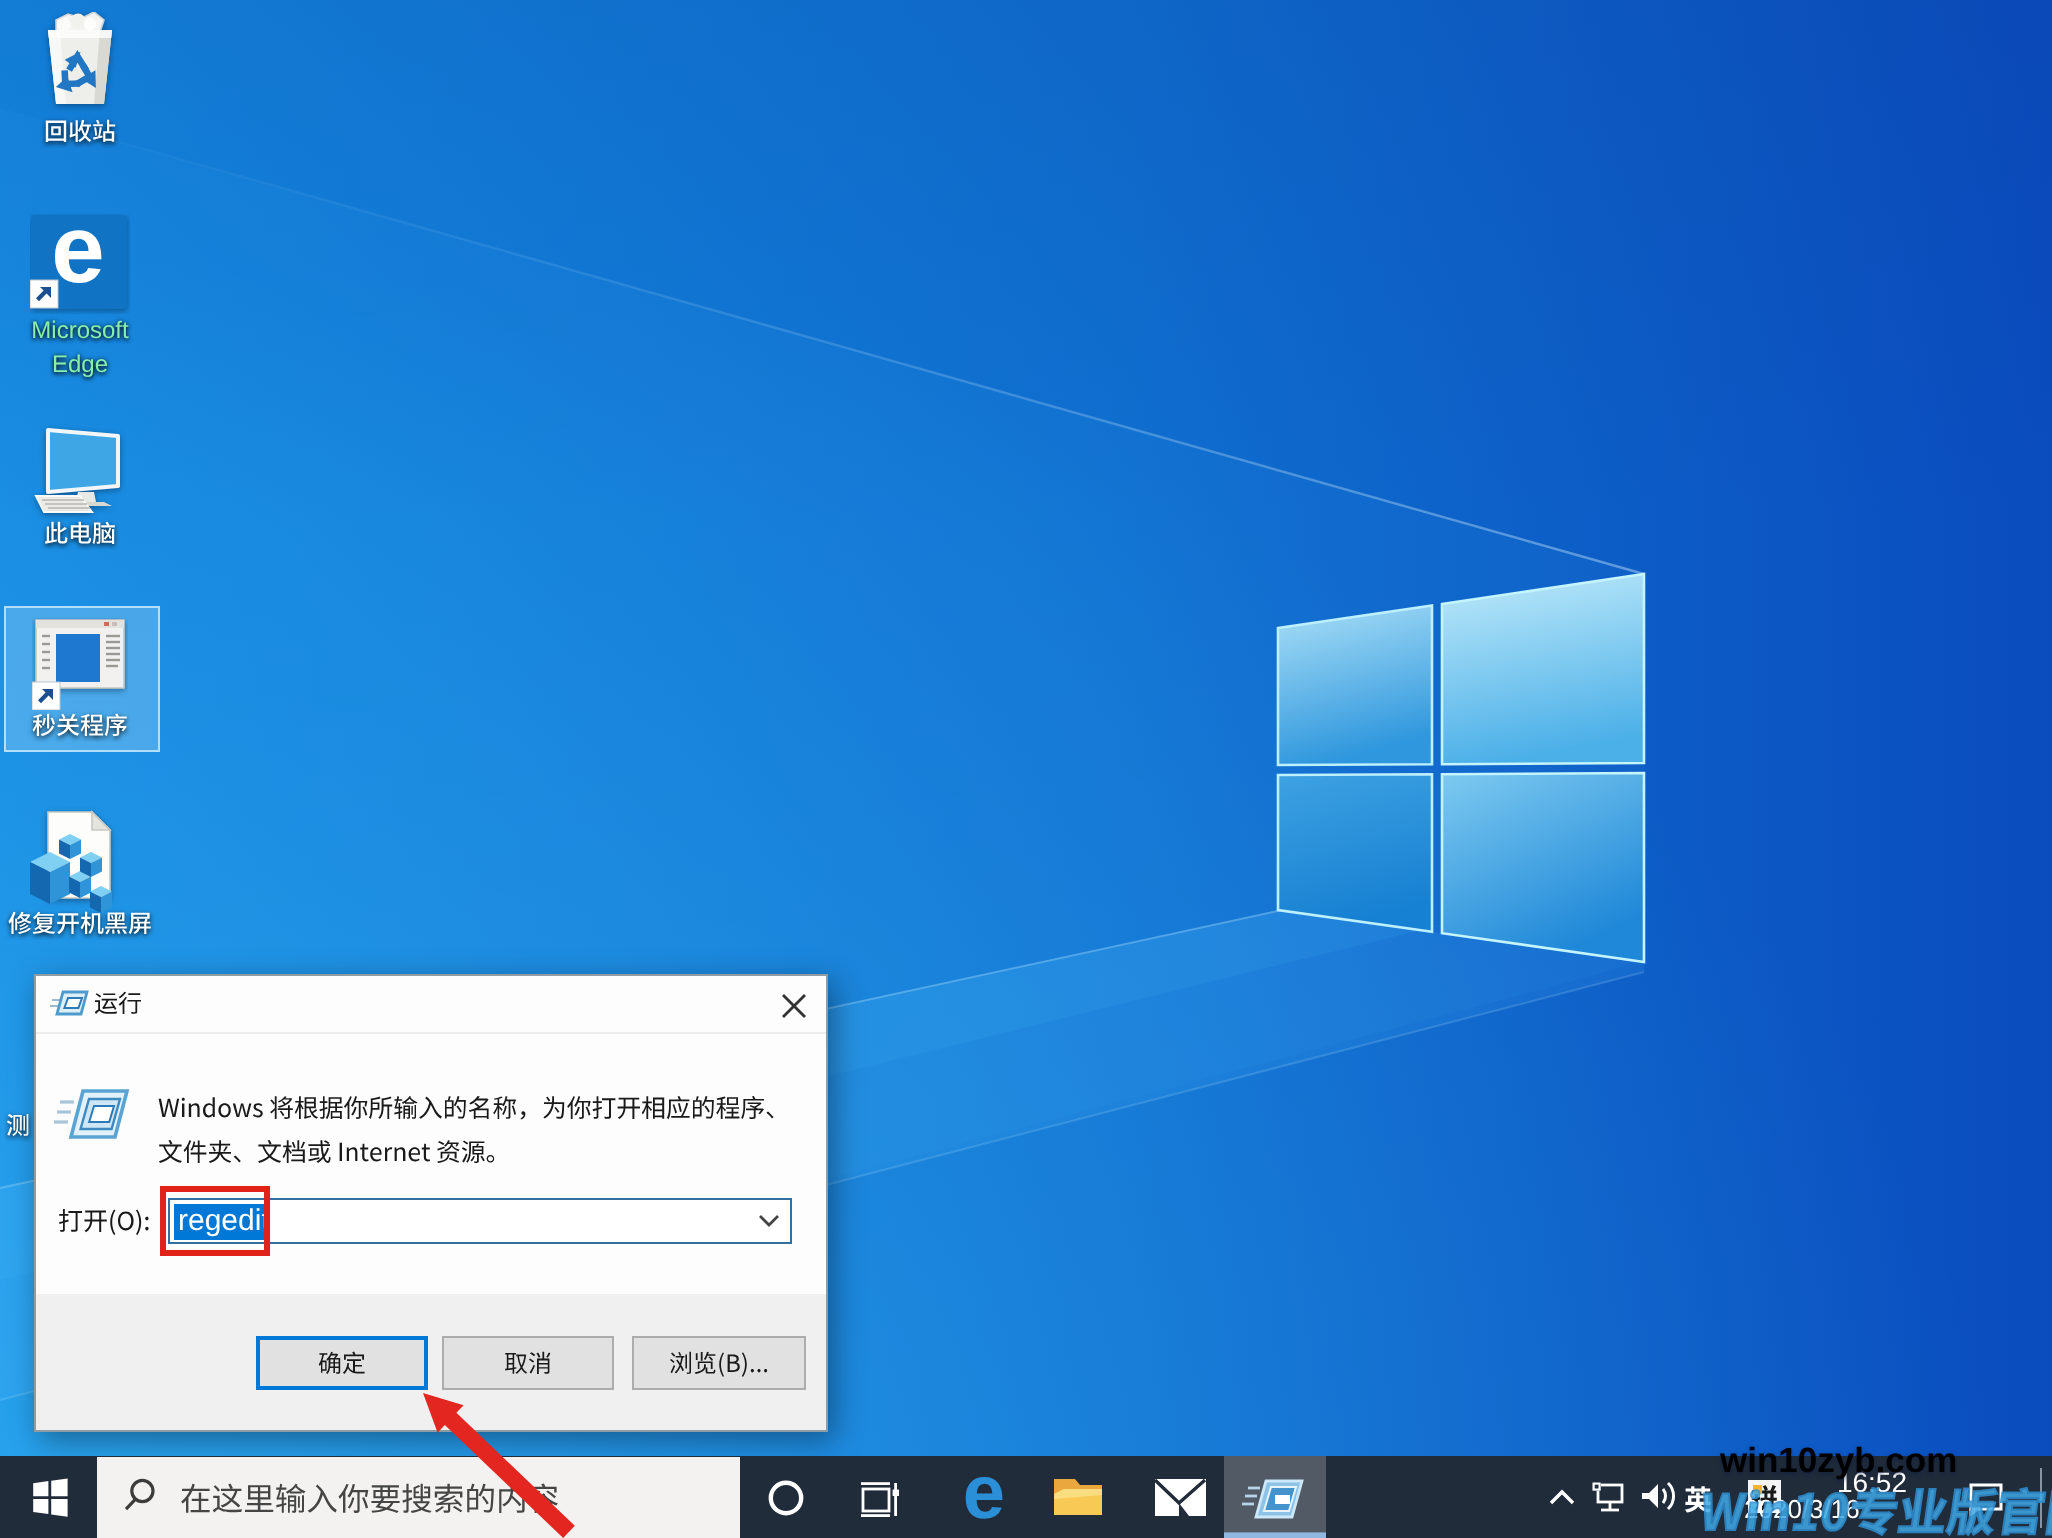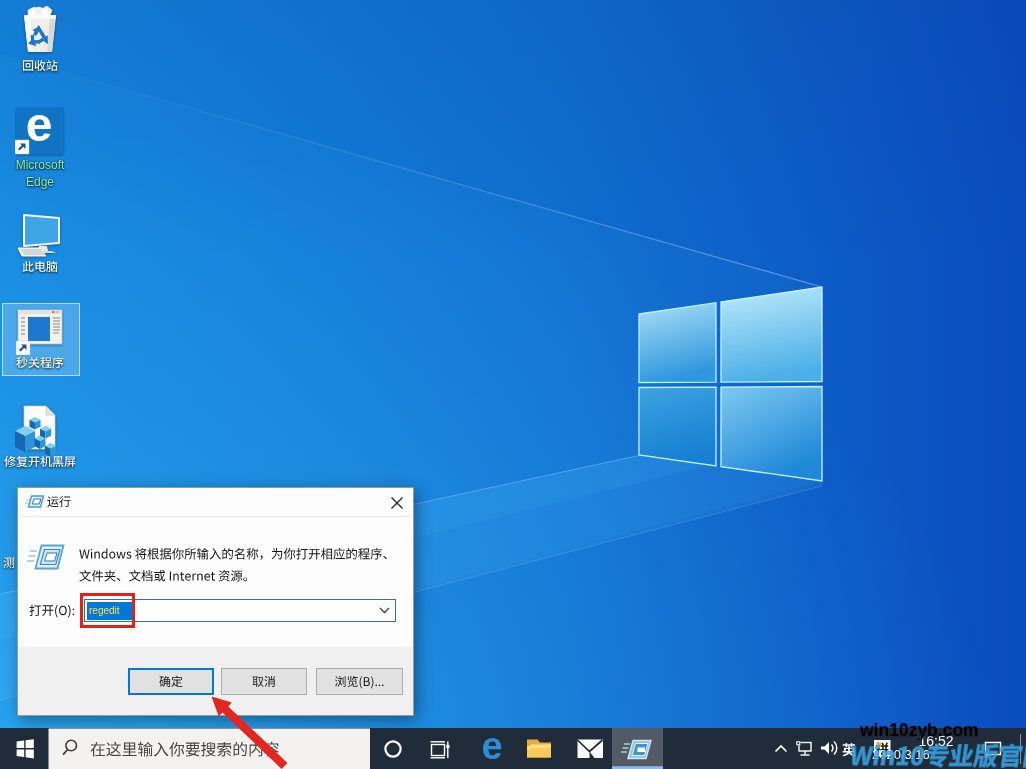--- a/index.html
+++ b/index.html
@@ -193,21 +193,21 @@
 <polygon points="26.5,61.5 42,61.5 37.8,76.5 22.3,76.5" fill="#cfe6f4" stroke="#3d8ac0" stroke-width="1.2"></polygon>
 <polygon points="29,65 39,65 36.6,73 26.6,73" fill="#ffffff" stroke="#2d7ab8" stroke-width="1"></polygon>
 </g>
 <path transform="translate(61.0,70.5)" d="M2.2 0.0H3.6L5.0 -5.5C5.1 -6.2 5.3 -6.9 5.4 -7.6H5.5C5.6 -6.9 5.8 -6.2 5.9 -5.5L7.3 0.0H8.7L10.6 -9.1H9.5L8.5 -4.1C8.3 -3.2 8.1 -2.2 8.0 -1.2H7.9C7.7 -2.2 7.5 -3.2 7.3 -4.1L6.0 -9.1H4.9L3.7 -4.1C3.5 -3.2 3.2 -2.2 3.1 -1.2H3.0C2.8 -2.2 2.6 -3.2 2.5 -4.1L1.5 -9.1H0.3Z M12.0 0.0H13.2V-6.7H12.0ZM12.6 -8.1C13.0 -8.1 13.4 -8.4 13.4 -8.9C13.4 -9.3 13.0 -9.6 12.6 -9.6C12.2 -9.6 11.9 -9.3 11.9 -8.9C11.9 -8.4 12.2 -8.1 12.6 -8.1Z M15.4 0.0H16.6V-4.9C17.2 -5.6 17.7 -5.9 18.4 -5.9C19.3 -5.9 19.7 -5.4 19.7 -4.1V0.0H20.8V-4.3C20.8 -6.0 20.2 -6.9 18.8 -6.9C17.8 -6.9 17.1 -6.4 16.5 -5.8H16.5L16.4 -6.7H15.4Z M25.3 0.2C26.1 0.2 26.8 -0.3 27.3 -0.8H27.4L27.5 0.0H28.4V-9.9H27.3V-7.3L27.3 -6.1C26.7 -6.6 26.2 -6.9 25.4 -6.9C23.9 -6.9 22.5 -5.5 22.5 -3.4C22.5 -1.1 23.6 0.2 25.3 0.2ZM25.5 -0.8C24.4 -0.8 23.7 -1.7 23.7 -3.4C23.7 -4.9 24.6 -6.0 25.6 -6.0C26.2 -6.0 26.7 -5.8 27.3 -5.2V-1.7C26.7 -1.1 26.2 -0.8 25.5 -0.8Z M33.3 0.2C35.0 0.2 36.4 -1.1 36.4 -3.4C36.4 -5.6 35.0 -6.9 33.3 -6.9C31.7 -6.9 30.2 -5.6 30.2 -3.4C30.2 -1.1 31.7 0.2 33.3 0.2ZM33.3 -0.8C32.1 -0.8 31.4 -1.8 31.4 -3.4C31.4 -4.9 32.1 -6.0 33.3 -6.0C34.5 -6.0 35.3 -4.9 35.3 -3.4C35.3 -1.8 34.5 -0.8 33.3 -0.8Z M39.3 0.0H40.6L41.5 -3.6C41.7 -4.3 41.9 -4.9 42.0 -5.6H42.1C42.2 -4.9 42.3 -4.3 42.5 -3.6L43.5 0.0H44.9L46.7 -6.7H45.6L44.6 -2.8C44.5 -2.2 44.3 -1.6 44.2 -1.0H44.1C44.0 -1.6 43.8 -2.2 43.7 -2.8L42.6 -6.7H41.5L40.5 -2.8C40.3 -2.2 40.2 -1.6 40.0 -1.0H40.0C39.8 -1.6 39.7 -2.2 39.6 -2.8L38.6 -6.7H37.4Z M49.9 0.2C51.5 0.2 52.4 -0.7 52.4 -1.8C52.4 -3.1 51.3 -3.5 50.3 -3.9C49.6 -4.2 48.9 -4.4 48.9 -5.0C48.9 -5.6 49.3 -6.0 50.1 -6.0C50.7 -6.0 51.2 -5.8 51.6 -5.4L52.2 -6.1C51.7 -6.6 50.9 -6.9 50.1 -6.9C48.6 -6.9 47.8 -6.1 47.8 -5.0C47.8 -3.8 48.8 -3.4 49.7 -3.1C50.5 -2.8 51.3 -2.5 51.3 -1.8C51.3 -1.2 50.8 -0.7 49.9 -0.7C49.1 -0.7 48.5 -1.0 48.0 -1.5L47.4 -0.8C48.0 -0.2 49.0 0.2 49.9 0.2Z M60.8 -2.7C61.5 -2.0 62.1 -1.1 62.4 -0.5L63.2 -0.9C62.9 -1.6 62.2 -2.5 61.6 -3.1ZM65.0 -5.9V-4.4H59.9V-3.5H65.0V-0.1C65.0 0.0 64.9 0.1 64.7 0.1C64.5 0.1 63.8 0.1 63.0 0.1C63.2 0.4 63.3 0.7 63.3 1.0C64.3 1.0 65.0 1.0 65.3 0.8C65.8 0.7 65.9 0.4 65.9 -0.1V-3.5H67.4V-4.4H65.9V-5.9ZM56.1 -8.2C56.8 -7.6 57.5 -6.7 57.8 -6.1L58.4 -6.7V-4.5C57.6 -3.7 56.7 -3.0 56.1 -2.5L56.6 -1.7C57.2 -2.2 57.8 -2.8 58.4 -3.4V1.0H59.3V-10.4H58.4V-6.8C58.1 -7.4 57.4 -8.2 56.8 -8.7ZM61.9 -7.6C62.3 -7.2 62.7 -6.7 63.0 -6.3C62.1 -5.9 61.0 -5.6 60.0 -5.4C60.2 -5.2 60.4 -4.9 60.5 -4.6C63.2 -5.3 66.0 -6.6 67.1 -9.1L66.5 -9.5L66.4 -9.4H63.7C63.9 -9.7 64.1 -9.9 64.3 -10.1L63.4 -10.4C62.7 -9.4 61.4 -8.4 59.9 -7.8C60.1 -7.7 60.4 -7.4 60.5 -7.2C61.4 -7.6 62.2 -8.1 62.9 -8.7H65.8C65.3 -7.9 64.6 -7.3 63.7 -6.8C63.5 -7.2 63.0 -7.6 62.5 -8.0Z M70.5 -10.4V-8.0H68.6V-7.2H70.4C70.0 -5.5 69.2 -3.5 68.4 -2.4C68.6 -2.2 68.8 -1.8 68.9 -1.5C69.5 -2.4 70.1 -3.7 70.5 -5.1V1.0H71.4V-5.4C71.7 -4.8 72.1 -4.1 72.3 -3.7L72.8 -4.3C72.6 -4.7 71.7 -6.1 71.4 -6.6V-7.2H72.8V-8.0H71.4V-10.4ZM78.0 -6.8V-5.2H74.2V-6.8ZM78.0 -7.6H74.2V-9.1H78.0ZM73.4 1.0C73.6 0.8 74.0 0.7 76.5 0.0C76.5 -0.2 76.5 -0.6 76.5 -0.8L74.2 -0.3V-4.4H75.5C76.1 -1.9 77.3 -0.0 79.3 0.9C79.5 0.6 79.7 0.3 80.0 0.1C78.9 -0.3 78.1 -1.0 77.5 -1.9C78.1 -2.3 79.0 -2.8 79.6 -3.4L79.0 -4.0C78.5 -3.6 77.7 -3.0 77.0 -2.6C76.7 -3.1 76.5 -3.7 76.3 -4.4H78.9V-9.9H73.3V-0.5C73.3 -0.1 73.1 0.1 73.0 0.2C73.1 0.4 73.3 0.8 73.4 1.0Z M86.4 -3.0V1.0H87.2V0.5H91.0V1.0H91.9V-3.0H89.5V-4.5H92.3V-5.3H89.5V-6.7H91.8V-9.9H85.3V-6.1C85.3 -4.2 85.2 -1.5 83.9 0.5C84.1 0.6 84.5 0.8 84.7 1.0C85.7 -0.5 86.0 -2.6 86.1 -4.5H88.6V-3.0ZM86.2 -9.1H90.9V-7.5H86.2ZM86.2 -6.7H88.6V-5.3H86.2L86.2 -6.1ZM87.2 -0.3V-2.2H91.0V-0.3ZM82.5 -10.4V-7.9H80.9V-7.0H82.5V-4.3C81.8 -4.1 81.2 -4.0 80.7 -3.8L81.0 -2.9L82.5 -3.4V-0.2C82.5 0.0 82.4 0.0 82.2 0.0C82.1 0.1 81.6 0.1 81.1 0.0C81.2 0.3 81.3 0.7 81.3 0.9C82.1 0.9 82.6 0.9 82.9 0.7C83.2 0.6 83.3 0.3 83.3 -0.2V-3.7L84.8 -4.1L84.6 -5.0L83.3 -4.6V-7.0H84.7V-7.9H83.3V-10.4Z M98.4 -5.1C98.0 -3.6 97.4 -2.1 96.6 -1.2C96.9 -1.1 97.3 -0.8 97.4 -0.7C98.2 -1.7 98.9 -3.3 99.3 -4.9ZM102.2 -4.9C102.9 -3.6 103.5 -1.9 103.7 -0.7L104.6 -1.0C104.4 -2.2 103.7 -3.9 103.0 -5.2ZM98.6 -10.4C98.1 -8.5 97.4 -6.8 96.5 -5.6C96.7 -5.5 97.1 -5.2 97.3 -5.0C97.7 -5.6 98.1 -6.3 98.5 -7.2H100.4V-0.1C100.4 0.0 100.3 0.1 100.2 0.1C100.0 0.1 99.5 0.1 98.9 0.1C99.0 0.3 99.2 0.7 99.2 1.0C100.0 1.0 100.5 1.0 100.8 0.8C101.2 0.7 101.3 0.4 101.3 -0.1V-7.2H103.6C103.5 -6.5 103.4 -5.9 103.3 -5.4L104.1 -5.3C104.3 -5.9 104.5 -7.0 104.7 -7.9L104.0 -8.1L103.9 -8.0H98.8C99.1 -8.7 99.3 -9.4 99.5 -10.2ZM96.1 -10.4C95.4 -8.5 94.2 -6.6 93.0 -5.4C93.2 -5.2 93.4 -4.7 93.5 -4.5C93.9 -4.9 94.4 -5.5 94.8 -6.0V1.0H95.7V-7.4C96.1 -8.3 96.6 -9.2 96.9 -10.1Z M111.8 -9.2V-5.0C111.8 -3.3 111.7 -1.1 110.2 0.4C110.4 0.5 110.8 0.8 110.9 1.0C112.5 -0.6 112.8 -3.2 112.8 -5.0V-5.3H114.7V1.0H115.6V-5.3H117.1V-6.2H112.8V-8.5C114.2 -8.7 115.8 -9.0 116.8 -9.5L116.2 -10.3C115.2 -9.8 113.4 -9.4 111.8 -9.2ZM107.3 -4.5V-4.8V-6.5H109.8V-4.5ZM110.7 -10.2C109.7 -9.7 107.9 -9.4 106.4 -9.2V-4.8C106.4 -3.2 106.3 -1.1 105.5 0.4C105.7 0.5 106.1 0.8 106.3 1.0C107.0 -0.3 107.2 -2.1 107.3 -3.6H110.7V-7.3H107.3V-8.5C108.7 -8.7 110.2 -8.9 111.3 -9.4Z M126.7 -5.5V-1.1H127.4V-5.5ZM128.3 -6.0V-0.1C128.3 0.1 128.2 0.1 128.1 0.1C127.9 0.1 127.4 0.1 126.9 0.1C127.0 0.3 127.1 0.7 127.1 0.9C127.8 0.9 128.3 0.9 128.6 0.7C128.9 0.6 129.0 0.4 129.0 -0.1V-6.0ZM118.5 -4.1C118.6 -4.2 118.9 -4.3 119.3 -4.3H120.3V-2.6C119.5 -2.4 118.7 -2.2 118.1 -2.1L118.3 -1.2L120.3 -1.7V1.0H121.1V-1.9L122.2 -2.2L122.1 -3.0L121.1 -2.7V-4.3H122.1V-5.1H121.1V-7.0H120.3V-5.1H119.2C119.5 -6.0 119.9 -7.0 120.1 -8.1H122.1V-8.9H120.3C120.4 -9.4 120.5 -9.8 120.5 -10.3L119.6 -10.4C119.6 -9.9 119.5 -9.4 119.4 -8.9H118.2V-8.1H119.3C119.1 -7.1 118.8 -6.2 118.7 -5.9C118.5 -5.3 118.4 -4.9 118.2 -4.9C118.3 -4.7 118.4 -4.3 118.5 -4.1ZM125.8 -10.5C124.9 -9.2 123.4 -7.9 121.9 -7.2C122.1 -7.0 122.4 -6.8 122.5 -6.5C122.8 -6.7 123.2 -6.9 123.5 -7.1V-6.6H128.1V-7.2C128.4 -7.0 128.7 -6.8 129.1 -6.7C129.2 -6.9 129.4 -7.2 129.7 -7.4C128.4 -7.9 127.2 -8.7 126.2 -9.7L126.5 -10.1ZM123.9 -7.4C124.6 -7.9 125.2 -8.5 125.8 -9.1C126.4 -8.4 127.1 -7.8 127.8 -7.4ZM125.2 -5.0V-4.1H123.5V-5.0ZM122.7 -5.8V0.9H123.5V-1.6H125.2V0.0C125.2 0.1 125.2 0.1 125.1 0.2C125.0 0.2 124.6 0.2 124.2 0.1C124.4 0.4 124.5 0.7 124.5 0.9C125.0 0.9 125.4 0.9 125.7 0.8C125.9 0.6 126.0 0.4 126.0 0.0V-5.8ZM123.5 -3.3H125.2V-2.3H123.5Z M133.6 -9.4C134.5 -8.8 135.1 -8.1 135.6 -7.3C134.8 -3.8 133.3 -1.3 130.5 0.2C130.7 0.3 131.2 0.7 131.4 0.9C133.9 -0.6 135.5 -2.8 136.4 -6.1C137.8 -3.6 138.6 -0.7 141.5 0.9C141.5 0.6 141.8 0.1 141.9 -0.2C137.8 -2.7 138.2 -7.3 134.2 -10.2Z M149.2 -5.2C149.9 -4.3 150.8 -3.1 151.1 -2.3L151.9 -2.8C151.5 -3.6 150.7 -4.8 150.0 -5.7ZM145.4 -10.4C145.3 -9.8 145.1 -9.0 144.9 -8.4H143.5V0.7H144.3V-0.3H147.8V-8.4H145.7C145.9 -9.0 146.2 -9.6 146.4 -10.3ZM144.3 -7.6H146.9V-5.0H144.3ZM144.3 -1.2V-4.2H146.9V-1.2ZM149.8 -10.5C149.4 -8.8 148.7 -7.0 147.9 -5.9C148.1 -5.8 148.5 -5.6 148.7 -5.4C149.1 -6.0 149.5 -6.8 149.8 -7.6H153.0C152.9 -2.6 152.7 -0.7 152.3 -0.3C152.1 -0.1 152.0 -0.1 151.7 -0.1C151.4 -0.1 150.7 -0.1 149.9 -0.2C150.1 0.1 150.2 0.5 150.2 0.7C150.9 0.8 151.6 0.8 152.0 0.8C152.5 0.7 152.8 0.6 153.0 0.2C153.5 -0.4 153.7 -2.3 153.9 -8.0C153.9 -8.1 153.9 -8.5 153.9 -8.5H150.2C150.4 -9.0 150.5 -9.7 150.7 -10.3Z M158.1 -6.6C158.7 -6.1 159.4 -5.5 160.0 -5.0C158.5 -4.3 156.9 -3.7 155.4 -3.4C155.5 -3.2 155.8 -2.8 155.9 -2.5C156.5 -2.7 157.2 -2.9 157.9 -3.1V1.0H158.8V0.3H164.4V1.0H165.3V-4.2H160.4C162.4 -5.3 164.2 -6.9 165.3 -8.8L164.6 -9.2L164.5 -9.2H160.1C160.4 -9.5 160.7 -9.9 160.9 -10.2L159.8 -10.5C159.1 -9.3 157.7 -7.9 155.6 -6.9C155.9 -6.8 156.2 -6.4 156.3 -6.2C157.5 -6.8 158.5 -7.6 159.3 -8.3H163.9C163.1 -7.2 162.1 -6.3 160.8 -5.5C160.2 -6.0 159.4 -6.6 158.8 -7.1ZM164.4 -0.5H158.8V-3.4H164.4Z M173.5 -5.6C173.3 -4.0 172.8 -2.5 172.1 -1.5C172.3 -1.4 172.6 -1.1 172.8 -1.0C173.5 -2.1 174.1 -3.7 174.4 -5.4ZM176.9 -5.5C177.4 -4.1 178.0 -2.3 178.1 -1.1L179.0 -1.4C178.8 -2.6 178.3 -4.3 177.7 -5.7ZM173.8 -10.4C173.5 -8.8 173.0 -7.2 172.2 -6.2V-6.9H170.6V-9.1C171.2 -9.2 171.8 -9.4 172.3 -9.6L171.7 -10.3C170.8 -9.9 169.3 -9.5 168.0 -9.3C168.1 -9.1 168.2 -8.8 168.2 -8.6C168.7 -8.7 169.3 -8.8 169.8 -8.9V-6.9H167.9V-6.0H169.7C169.2 -4.6 168.4 -3.0 167.6 -2.1C167.7 -1.9 168.0 -1.5 168.1 -1.3C168.7 -2.0 169.3 -3.2 169.8 -4.5V1.0H170.6V-4.6C171.0 -4.0 171.5 -3.3 171.7 -3.0L172.3 -3.7C172.0 -4.0 171.0 -5.2 170.6 -5.5V-6.0H172.1L172.1 -5.9C172.3 -5.8 172.7 -5.6 172.9 -5.4C173.3 -6.1 173.7 -6.9 174.0 -7.9H175.3V-0.1C175.3 0.0 175.2 0.1 175.1 0.1C174.9 0.1 174.4 0.1 173.8 0.1C173.9 0.3 174.1 0.7 174.1 0.9C174.9 0.9 175.4 0.9 175.8 0.8C176.1 0.6 176.2 0.4 176.2 -0.1V-7.9H177.9C177.7 -7.5 177.5 -7.0 177.2 -6.5L178.1 -6.3C178.4 -7.0 178.8 -7.9 179.1 -8.6L178.5 -8.8L178.3 -8.8H174.3C174.5 -9.2 174.6 -9.7 174.7 -10.2Z M181.5 1.3C182.8 0.9 183.7 -0.1 183.7 -1.5C183.7 -2.4 183.3 -2.9 182.6 -2.9C182.1 -2.9 181.7 -2.6 181.7 -2.0C181.7 -1.4 182.1 -1.1 182.6 -1.1L182.8 -1.2C182.8 -0.3 182.2 0.3 181.3 0.7Z M194.0 -9.7C194.5 -9.1 195.1 -8.3 195.3 -7.8L196.1 -8.2C195.9 -8.8 195.3 -9.5 194.8 -10.1ZM198.2 -4.6C198.8 -3.8 199.5 -2.8 199.9 -2.1L200.7 -2.6C200.3 -3.2 199.6 -4.2 198.9 -5.0ZM197.1 -10.4V-8.9C197.1 -8.5 197.1 -8.0 197.0 -7.4H193.0V-6.5H196.9C196.6 -4.3 195.6 -1.8 192.7 0.1C192.9 0.3 193.2 0.6 193.4 0.8C196.6 -1.3 197.6 -4.1 197.9 -6.5H202.2C202.0 -2.3 201.8 -0.6 201.4 -0.2C201.3 -0.1 201.2 -0.0 200.9 -0.1C200.6 -0.1 199.8 -0.1 199.0 -0.1C199.1 0.1 199.3 0.5 199.3 0.8C200.0 0.9 200.8 0.9 201.3 0.9C201.7 0.8 202.0 0.7 202.3 0.3C202.8 -0.2 203.0 -2.0 203.1 -6.9C203.1 -7.1 203.2 -7.4 203.2 -7.4H198.0C198.0 -7.9 198.0 -8.5 198.0 -8.9V-10.4Z M210.0 -5.1C209.6 -3.6 209.0 -2.1 208.2 -1.2C208.5 -1.1 208.9 -0.8 209.0 -0.7C209.8 -1.7 210.5 -3.3 210.9 -4.9ZM213.8 -4.9C214.5 -3.6 215.1 -1.9 215.3 -0.7L216.2 -1.0C216.0 -2.2 215.3 -3.9 214.6 -5.2ZM210.2 -10.4C209.7 -8.5 209.0 -6.8 208.1 -5.6C208.3 -5.5 208.7 -5.2 208.9 -5.0C209.3 -5.6 209.7 -6.3 210.1 -7.2H212.0V-0.1C212.0 0.0 211.9 0.1 211.8 0.1C211.6 0.1 211.1 0.1 210.5 0.1C210.6 0.3 210.8 0.7 210.8 1.0C211.6 1.0 212.1 1.0 212.4 0.8C212.8 0.7 212.9 0.4 212.9 -0.1V-7.2H215.2C215.1 -6.5 215.0 -5.9 214.9 -5.4L215.7 -5.3C215.9 -5.9 216.1 -7.0 216.3 -7.9L215.6 -8.1L215.5 -8.0H210.4C210.7 -8.7 210.9 -9.4 211.1 -10.2ZM207.7 -10.4C207.0 -8.5 205.8 -6.6 204.6 -5.4C204.8 -5.2 205.0 -4.7 205.1 -4.5C205.5 -4.9 206.0 -5.5 206.4 -6.0V1.0H207.3V-7.4C207.7 -8.3 208.2 -9.2 208.5 -10.1Z M219.3 -10.4V-7.9H217.4V-7.0H219.3V-4.4C218.5 -4.2 217.8 -4.0 217.3 -3.9L217.6 -2.9L219.3 -3.4V-0.2C219.3 -0.1 219.2 -0.0 219.0 -0.0C218.8 0.0 218.3 0.0 217.7 -0.0C217.8 0.2 218.0 0.6 218.0 0.9C218.9 0.9 219.4 0.8 219.7 0.7C220.1 0.5 220.2 0.3 220.2 -0.2V-3.7L222.0 -4.3L221.9 -5.1L220.2 -4.6V-7.0H221.9V-7.9H220.2V-10.4ZM222.0 -9.4V-8.4H225.5V-0.4C225.5 -0.1 225.4 -0.1 225.2 -0.1C224.9 -0.0 224.0 -0.0 223.1 -0.1C223.2 0.2 223.4 0.6 223.5 0.9C224.7 0.9 225.4 0.9 225.9 0.7C226.3 0.6 226.5 0.3 226.5 -0.4V-8.4H228.7V-9.4Z M237.2 -8.7V-5.2H233.8V-5.7V-8.7ZM229.8 -5.2V-4.3H232.8C232.6 -2.6 232.0 -0.9 229.9 0.3C230.1 0.5 230.4 0.8 230.6 1.0C232.9 -0.4 233.5 -2.3 233.7 -4.3H237.2V1.0H238.2V-4.3H241.0V-5.2H238.2V-8.7H240.6V-9.6H230.3V-8.7H232.8V-5.7L232.8 -5.2Z M248.4 -5.9H252.1V-3.7H248.4ZM248.4 -6.7V-8.8H252.1V-6.7ZM248.4 -2.9H252.1V-0.7H248.4ZM247.5 -9.7V0.9H248.4V0.1H252.1V0.9H253.1V-9.7ZM244.2 -10.4V-7.8H242.2V-6.9H244.1C243.7 -5.2 242.8 -3.2 241.9 -2.2C242.1 -1.9 242.3 -1.6 242.4 -1.3C243.1 -2.2 243.8 -3.6 244.2 -5.0V1.0H245.1V-4.7C245.6 -4.1 246.2 -3.3 246.4 -2.9L247.0 -3.7C246.7 -4.0 245.6 -5.3 245.1 -5.8V-6.9H246.9V-7.8H245.1V-10.4Z M257.3 -6.1C257.8 -4.7 258.4 -3.0 258.6 -1.8L259.5 -2.2C259.2 -3.3 258.6 -5.0 258.1 -6.4ZM260.0 -6.8C260.4 -5.4 260.8 -3.7 261.0 -2.5L261.9 -2.8C261.7 -3.9 261.2 -5.7 260.8 -7.0ZM259.8 -10.3C260.0 -9.8 260.3 -9.3 260.4 -8.8H255.5V-5.4C255.5 -3.7 255.4 -1.2 254.4 0.6C254.7 0.6 255.1 0.9 255.3 1.1C256.3 -0.8 256.4 -3.5 256.4 -5.4V-7.9H265.7V-8.8H261.5C261.3 -9.3 261.0 -10.0 260.7 -10.5ZM256.6 -0.5V0.4H265.8V-0.5H262.5C263.6 -2.4 264.5 -4.7 265.1 -6.7L264.1 -7.1C263.7 -4.9 262.7 -2.4 261.5 -0.5Z M273.2 -5.2C273.9 -4.3 274.8 -3.1 275.1 -2.3L275.9 -2.8C275.5 -3.6 274.7 -4.8 274.0 -5.7ZM269.4 -10.4C269.3 -9.8 269.1 -9.0 268.9 -8.4H267.5V0.7H268.3V-0.3H271.8V-8.4H269.7C269.9 -9.0 270.2 -9.6 270.4 -10.3ZM268.3 -7.6H270.9V-5.0H268.3ZM268.3 -1.2V-4.2H270.9V-1.2ZM273.8 -10.5C273.4 -8.8 272.7 -7.0 271.9 -5.9C272.1 -5.8 272.5 -5.6 272.7 -5.4C273.1 -6.0 273.5 -6.8 273.8 -7.6H277.0C276.9 -2.6 276.7 -0.7 276.3 -0.3C276.1 -0.1 276.0 -0.1 275.7 -0.1C275.4 -0.1 274.7 -0.1 273.9 -0.2C274.1 0.1 274.2 0.5 274.2 0.7C274.9 0.8 275.6 0.8 276.0 0.8C276.5 0.7 276.8 0.6 277.0 0.2C277.5 -0.4 277.7 -2.3 277.9 -8.0C277.9 -8.1 277.9 -8.5 277.9 -8.5H274.2C274.4 -9.0 274.5 -9.7 274.7 -10.3Z M285.4 -9.1H289.1V-6.8H285.4ZM284.5 -9.9V-6.0H290.0V-9.9ZM284.3 -2.6V-1.8H286.8V-0.2H283.5V0.7H290.7V-0.2H287.7V-1.8H290.2V-2.6H287.7V-4.1H290.5V-4.9H284.1V-4.1H286.8V-2.6ZM283.3 -10.2C282.3 -9.8 280.7 -9.5 279.3 -9.2C279.4 -9.0 279.6 -8.7 279.6 -8.5C280.2 -8.6 280.8 -8.7 281.4 -8.8V-6.9H279.4V-6.1H281.3C280.8 -4.6 279.9 -3.0 279.1 -2.1C279.3 -1.9 279.5 -1.5 279.6 -1.3C280.3 -2.0 280.9 -3.3 281.4 -4.5V1.0H282.3V-4.4C282.8 -3.9 283.3 -3.2 283.5 -2.8L284.0 -3.6C283.8 -3.9 282.7 -5.0 282.3 -5.3V-6.1H283.9V-6.9H282.3V-9.0C282.9 -9.2 283.5 -9.3 283.9 -9.5Z M295.8 -5.4C296.6 -5.1 297.6 -4.6 298.4 -4.2H294.0V-3.4H297.9V-0.1C297.9 0.1 297.8 0.1 297.6 0.1C297.4 0.2 296.5 0.2 295.6 0.1C295.7 0.4 295.9 0.7 295.9 1.0C297.1 1.0 297.8 1.0 298.2 0.9C298.7 0.7 298.8 0.5 298.8 -0.1V-3.4H301.5C301.1 -2.8 300.6 -2.2 300.2 -1.8L301.0 -1.4C301.6 -2.1 302.3 -3.0 303.0 -3.9L302.3 -4.2L302.1 -4.2H299.8L299.9 -4.3C299.7 -4.4 299.3 -4.6 299.0 -4.8C300.0 -5.3 301.1 -6.1 301.8 -6.9L301.2 -7.3L301.0 -7.3H294.8V-6.5H300.2C299.6 -6.0 298.9 -5.5 298.2 -5.2C297.6 -5.4 296.9 -5.7 296.3 -6.0ZM297.0 -10.2C297.2 -9.9 297.4 -9.4 297.6 -9.0H292.7V-5.6C292.7 -3.8 292.6 -1.3 291.6 0.5C291.8 0.6 292.2 0.9 292.4 1.0C293.4 -0.9 293.6 -3.7 293.6 -5.6V-8.2H303.0V-9.0H298.7C298.5 -9.4 298.2 -10.0 297.9 -10.5Z M307.0 0.7 307.8 -0.0C307.0 -0.9 305.9 -2.1 305.0 -2.8L304.2 -2.1C305.1 -1.4 306.2 -0.3 307.0 0.7Z" fill="#1a1a1a"></path>
 <path transform="translate(61.0,92.5)" d="M5.2 -10.2C5.6 -9.6 6.0 -8.8 6.2 -8.3L7.2 -8.6C7.0 -9.1 6.6 -9.9 6.2 -10.5ZM0.6 -8.2V-7.3H2.6C3.3 -5.4 4.3 -3.8 5.5 -2.5C4.2 -1.3 2.5 -0.5 0.4 0.1C0.6 0.3 0.9 0.7 1.0 1.0C3.1 0.3 4.8 -0.6 6.2 -1.8C7.6 -0.6 9.3 0.3 11.3 0.9C11.5 0.6 11.8 0.2 12.0 0.0C10.0 -0.4 8.3 -1.3 6.9 -2.5C8.2 -3.8 9.2 -5.4 9.9 -7.3H11.8V-8.2ZM6.2 -3.1C5.1 -4.3 4.2 -5.7 3.5 -7.3H8.8C8.2 -5.6 7.3 -4.3 6.2 -3.1Z M16.3 -4.2V-3.3H19.9V1.0H20.8V-3.3H24.2V-4.2H20.8V-7.0H23.7V-7.9H20.8V-10.3H19.9V-7.9H18.2C18.4 -8.4 18.5 -9.0 18.6 -9.6L17.8 -9.8C17.5 -8.2 17.0 -6.6 16.2 -5.5C16.5 -5.4 16.9 -5.2 17.0 -5.1C17.4 -5.6 17.7 -6.2 17.9 -7.0H19.9V-4.2ZM15.7 -10.4C15.1 -8.5 14.0 -6.6 12.8 -5.4C13.0 -5.2 13.2 -4.7 13.3 -4.5C13.7 -4.9 14.1 -5.4 14.5 -6.0V1.0H15.4V-7.4C15.8 -8.3 16.3 -9.2 16.6 -10.1Z M27.0 -7.1C27.5 -6.4 27.9 -5.4 28.0 -4.7L28.9 -5.0C28.8 -5.6 28.3 -6.6 27.8 -7.3ZM33.9 -7.4C33.6 -6.6 33.1 -5.6 32.6 -4.9L33.3 -4.7C33.8 -5.3 34.4 -6.3 34.9 -7.1ZM30.6 -10.4V-8.6H25.9V-7.7H30.5C30.5 -6.5 30.4 -5.5 30.3 -4.5H25.5V-3.6H30.0C29.4 -1.8 28.1 -0.6 25.4 0.2C25.6 0.4 25.9 0.8 26.0 1.0C29.0 0.1 30.3 -1.3 31.0 -3.4C31.9 -1.2 33.6 0.3 36.0 0.9C36.2 0.7 36.4 0.3 36.6 0.1C34.3 -0.4 32.7 -1.8 31.9 -3.6H36.5V-4.5H31.2C31.4 -5.5 31.5 -6.5 31.5 -7.7H36.1V-8.6H31.5L31.5 -10.4Z M40.6 0.7 41.4 -0.0C40.7 -0.9 39.5 -2.1 38.7 -2.8L37.8 -2.1C38.7 -1.4 39.8 -0.3 40.6 0.7Z M54.8 -10.2C55.2 -9.6 55.6 -8.8 55.8 -8.3L56.8 -8.6C56.6 -9.1 56.2 -9.9 55.8 -10.5ZM50.2 -8.2V-7.3H52.2C52.9 -5.4 53.9 -3.8 55.1 -2.5C53.8 -1.3 52.1 -0.5 50.0 0.1C50.2 0.3 50.5 0.7 50.6 1.0C52.7 0.3 54.4 -0.6 55.8 -1.8C57.2 -0.6 58.9 0.3 60.9 0.9C61.1 0.6 61.4 0.2 61.6 0.0C59.6 -0.4 57.9 -1.3 56.5 -2.5C57.8 -3.8 58.8 -5.4 59.5 -7.3H61.4V-8.2ZM55.8 -3.1C54.7 -4.3 53.8 -5.7 53.1 -7.3H58.4C57.8 -5.6 56.9 -4.3 55.8 -3.1Z M72.6 -9.6C72.3 -8.7 71.8 -7.4 71.3 -6.6L72.1 -6.4C72.5 -7.1 73.0 -8.3 73.5 -9.4ZM66.9 -9.3C67.3 -8.4 67.8 -7.2 68.0 -6.5L68.8 -6.8C68.6 -7.5 68.1 -8.7 67.7 -9.6ZM64.4 -10.4V-7.8H62.6V-6.9H64.2C63.9 -5.2 63.1 -3.2 62.3 -2.2C62.5 -2.0 62.7 -1.6 62.8 -1.3C63.4 -2.2 64.0 -3.6 64.4 -5.0V1.0H65.3V-5.3C65.7 -4.6 66.1 -3.9 66.3 -3.5L66.9 -4.2C66.7 -4.5 65.6 -6.0 65.3 -6.4V-6.9H66.8V-7.8H65.3V-10.4ZM66.6 -0.8V0.1H72.4V0.9H73.4V-5.8H70.6V-10.4H69.7V-5.8H66.9V-4.9H72.4V-3.3H67.0V-2.5H72.4V-0.8Z M83.0 -9.8C83.7 -9.4 84.7 -8.9 85.1 -8.4L85.7 -9.1C85.2 -9.5 84.3 -10.1 83.5 -10.4ZM75.2 -0.8 75.4 0.1C76.8 -0.2 78.8 -0.6 80.7 -1.0L80.7 -1.9C78.6 -1.5 76.5 -1.1 75.2 -0.8ZM76.8 -5.6H79.3V-3.4H76.8ZM76.0 -6.4V-2.6H80.3V-6.4ZM75.2 -8.4V-7.5H81.4C81.5 -5.5 81.8 -3.6 82.2 -2.2C81.4 -1.2 80.4 -0.3 79.2 0.3C79.5 0.4 79.8 0.8 80.0 1.0C80.9 0.4 81.8 -0.3 82.6 -1.2C83.2 0.2 83.9 1.0 84.9 1.0C85.8 1.0 86.2 0.4 86.3 -1.7C86.1 -1.8 85.7 -2.1 85.5 -2.3C85.4 -0.6 85.3 0.0 84.9 0.0C84.3 0.0 83.8 -0.7 83.3 -2.0C84.2 -3.3 85.0 -4.7 85.5 -6.4L84.6 -6.6C84.2 -5.3 83.7 -4.2 83.0 -3.2C82.7 -4.4 82.4 -5.9 82.3 -7.5H86.0V-8.4H82.3C82.2 -9.1 82.2 -9.7 82.2 -10.4H81.2C81.2 -9.7 81.3 -9.1 81.3 -8.4Z M90.8 0.0H92.0V-9.1H90.8Z M94.4 0.0H95.5V-4.9C96.2 -5.6 96.6 -5.9 97.3 -5.9C98.2 -5.9 98.6 -5.4 98.6 -4.1V0.0H99.7V-4.3C99.7 -6.0 99.1 -6.9 97.7 -6.9C96.8 -6.9 96.1 -6.4 95.4 -5.8H95.4L95.3 -6.7H94.4Z M104.0 0.2C104.4 0.2 104.9 0.0 105.3 -0.1L105.1 -0.9C104.8 -0.8 104.5 -0.8 104.3 -0.8C103.5 -0.8 103.2 -1.2 103.2 -2.0V-5.8H105.1V-6.7H103.2V-8.6H102.3L102.2 -6.7L101.1 -6.7V-5.8H102.1V-2.1C102.1 -0.7 102.6 0.2 104.0 0.2Z M109.3 0.2C110.2 0.2 110.9 -0.1 111.5 -0.5L111.1 -1.3C110.6 -0.9 110.1 -0.7 109.4 -0.7C108.2 -0.7 107.3 -1.7 107.2 -3.1H111.7C111.8 -3.3 111.8 -3.5 111.8 -3.7C111.8 -5.7 110.8 -6.9 109.1 -6.9C107.6 -6.9 106.1 -5.6 106.1 -3.4C106.1 -1.1 107.5 0.2 109.3 0.2ZM107.2 -3.9C107.3 -5.2 108.2 -6.0 109.1 -6.0C110.2 -6.0 110.8 -5.3 110.8 -3.9Z M113.5 0.0H114.6V-4.3C115.0 -5.5 115.7 -5.9 116.3 -5.9C116.6 -5.9 116.7 -5.9 116.9 -5.8L117.2 -6.8C116.9 -6.9 116.7 -6.9 116.4 -6.9C115.7 -6.9 115.0 -6.4 114.5 -5.5H114.5L114.4 -6.7H113.5Z M118.3 0.0H119.4V-4.9C120.1 -5.6 120.6 -5.9 121.2 -5.9C122.1 -5.9 122.5 -5.4 122.5 -4.1V0.0H123.7V-4.3C123.7 -6.0 123.0 -6.9 121.6 -6.9C120.7 -6.9 120.0 -6.4 119.3 -5.8H119.3L119.2 -6.7H118.3Z M128.6 0.2C129.5 0.2 130.2 -0.1 130.8 -0.5L130.4 -1.3C129.9 -0.9 129.3 -0.7 128.7 -0.7C127.4 -0.7 126.5 -1.7 126.5 -3.1H131.0C131.0 -3.3 131.0 -3.5 131.0 -3.7C131.0 -5.7 130.1 -6.9 128.4 -6.9C126.8 -6.9 125.3 -5.6 125.3 -3.4C125.3 -1.1 126.8 0.2 128.6 0.2ZM126.4 -3.9C126.6 -5.2 127.4 -6.0 128.4 -6.0C129.4 -6.0 130.1 -5.3 130.1 -3.9Z M134.8 0.2C135.2 0.2 135.7 0.0 136.1 -0.1L135.8 -0.9C135.6 -0.8 135.3 -0.8 135.1 -0.8C134.3 -0.8 134.0 -1.2 134.0 -2.0V-5.8H135.9V-6.7H134.0V-8.6H133.1L133.0 -6.7L131.9 -6.7V-5.8H132.9V-2.1C132.9 -0.7 133.4 0.2 134.8 0.2Z M140.1 -9.3C141.0 -9.0 142.1 -8.4 142.7 -8.0L143.2 -8.7C142.6 -9.1 141.4 -9.7 140.5 -10.0ZM139.6 -6.1 139.9 -5.3C140.9 -5.6 142.2 -6.0 143.4 -6.4L143.2 -7.3C141.9 -6.8 140.5 -6.4 139.6 -6.1ZM141.3 -4.6V-1.2H142.2V-3.7H148.3V-1.2H149.3V-4.6ZM144.9 -3.4C144.5 -1.3 143.6 -0.2 139.6 0.2C139.8 0.4 140.0 0.8 140.0 1.0C144.2 0.4 145.4 -0.9 145.8 -3.4ZM145.4 -0.9C147.0 -0.4 149.0 0.4 150.1 0.9L150.6 0.2C149.5 -0.4 147.5 -1.1 145.9 -1.6ZM145.0 -10.4C144.7 -9.5 144.1 -8.5 143.0 -7.7C143.3 -7.6 143.6 -7.3 143.7 -7.1C144.2 -7.6 144.7 -8.0 145.0 -8.5H146.5C146.1 -7.2 145.3 -6.1 143.1 -5.5C143.2 -5.4 143.5 -5.0 143.6 -4.8C145.3 -5.3 146.3 -6.2 146.9 -7.2C147.6 -6.1 148.8 -5.3 150.2 -4.9C150.4 -5.2 150.6 -5.5 150.8 -5.7C149.2 -6.0 147.9 -6.8 147.2 -7.9C147.3 -8.1 147.4 -8.3 147.4 -8.5H149.3C149.1 -8.1 148.9 -7.7 148.7 -7.4L149.5 -7.2C149.8 -7.7 150.2 -8.4 150.5 -9.1L149.8 -9.3L149.7 -9.3H145.5C145.6 -9.6 145.8 -9.9 145.9 -10.2Z M158.1 -5.0H161.9V-4.0H158.1ZM158.1 -6.8H161.9V-5.7H158.1ZM157.7 -2.5C157.3 -1.7 156.8 -0.8 156.2 -0.2C156.4 -0.1 156.8 0.1 156.9 0.2C157.5 -0.4 158.1 -1.4 158.5 -2.3ZM161.2 -2.3C161.7 -1.5 162.3 -0.5 162.6 0.1L163.4 -0.3C163.1 -0.9 162.5 -1.9 162.0 -2.6ZM152.5 -9.6C153.2 -9.2 154.1 -8.6 154.6 -8.2L155.1 -9.0C154.6 -9.3 153.7 -9.9 153.0 -10.3ZM151.9 -6.3C152.6 -5.9 153.5 -5.3 154.0 -5.0L154.5 -5.7C154.0 -6.1 153.1 -6.6 152.4 -6.9ZM152.1 0.3 153.0 0.8C153.6 -0.3 154.3 -1.9 154.8 -3.2L154.0 -3.7C153.5 -2.3 152.7 -0.7 152.1 0.3ZM155.6 -9.8V-6.4C155.6 -4.4 155.5 -1.6 154.1 0.4C154.3 0.5 154.7 0.8 154.8 0.9C156.3 -1.1 156.5 -4.2 156.5 -6.4V-9.0H163.2V-9.8ZM159.5 -8.8C159.4 -8.4 159.3 -7.9 159.1 -7.5H157.2V-3.2H159.5V0.0C159.5 0.1 159.4 0.2 159.3 0.2C159.1 0.2 158.6 0.2 158.0 0.2C158.1 0.4 158.2 0.8 158.2 1.0C159.1 1.0 159.6 1.0 159.9 0.9C160.3 0.7 160.4 0.5 160.4 0.0V-3.2H162.7V-7.5H160.0C160.2 -7.8 160.3 -8.2 160.5 -8.6Z M166.2 -3.0C165.2 -3.0 164.3 -2.2 164.3 -1.1C164.3 -0.1 165.2 0.8 166.2 0.8C167.3 0.8 168.1 -0.1 168.1 -1.1C168.1 -2.2 167.3 -3.0 166.2 -3.0ZM166.2 0.1C165.5 0.1 165.0 -0.4 165.0 -1.1C165.0 -1.8 165.5 -2.4 166.2 -2.4C166.9 -2.4 167.5 -1.8 167.5 -1.1C167.5 -0.4 166.9 0.1 166.2 0.1Z" fill="#1a1a1a"></path>
 <path transform="translate(11.0,127.0)" d="M2.5 -10.5V-8.0H0.6V-7.1H2.5V-4.4C1.7 -4.2 1.1 -4.0 0.5 -3.9L0.8 -3.0L2.5 -3.5V-0.2C2.5 -0.1 2.4 -0.0 2.2 -0.0C2.1 0.0 1.5 0.0 0.9 -0.0C1.1 0.2 1.2 0.6 1.2 0.9C2.1 0.9 2.6 0.9 3.0 0.7C3.3 0.6 3.4 0.3 3.4 -0.2V-3.7L5.3 -4.3L5.2 -5.2L3.4 -4.7V-7.1H5.2V-8.0H3.4V-10.5ZM5.2 -9.5V-8.5H8.8V-0.4C8.8 -0.2 8.7 -0.1 8.5 -0.1C8.2 -0.1 7.3 -0.1 6.4 -0.1C6.5 0.2 6.7 0.7 6.7 0.9C7.9 0.9 8.7 0.9 9.2 0.8C9.6 0.6 9.8 0.3 9.8 -0.4V-8.5H12.0V-9.5Z M20.6 -8.8V-5.2H17.1V-5.8V-8.8ZM13.2 -5.2V-4.3H16.1C15.9 -2.6 15.3 -0.9 13.2 0.4C13.4 0.5 13.8 0.8 13.9 1.1C16.2 -0.4 16.9 -2.4 17.1 -4.3H20.6V1.0H21.6V-4.3H24.4V-5.2H21.6V-8.8H24.0V-9.7H13.6V-8.8H16.2V-5.8L16.1 -5.2Z M28.0 2.5 28.7 2.1C27.6 0.4 27.1 -1.8 27.1 -3.9C27.1 -6.0 27.6 -8.1 28.7 -9.9L28.0 -10.2C26.8 -8.3 26.1 -6.3 26.1 -3.9C26.1 -1.4 26.8 0.6 28.0 2.5Z M33.9 0.2C36.2 0.2 37.8 -1.7 37.8 -4.6C37.8 -7.6 36.2 -9.3 33.9 -9.3C31.6 -9.3 30.0 -7.6 30.0 -4.6C30.0 -1.7 31.6 0.2 33.9 0.2ZM33.9 -0.9C32.2 -0.9 31.1 -2.3 31.1 -4.6C31.1 -6.9 32.2 -8.3 33.9 -8.3C35.5 -8.3 36.6 -6.9 36.6 -4.6C36.6 -2.3 35.5 -0.9 33.9 -0.9Z M39.7 2.5C40.9 0.6 41.6 -1.4 41.6 -3.9C41.6 -6.3 40.9 -8.3 39.7 -10.2L39.0 -9.9C40.1 -8.1 40.6 -6.0 40.6 -3.9C40.6 -1.8 40.1 0.4 39.0 2.1Z M44.5 -4.9C44.9 -4.9 45.3 -5.2 45.3 -5.8C45.3 -6.3 44.9 -6.6 44.5 -6.6C44.0 -6.6 43.6 -6.3 43.6 -5.8C43.6 -5.2 44.0 -4.9 44.5 -4.9ZM44.5 0.2C44.9 0.2 45.3 -0.2 45.3 -0.7C45.3 -1.2 44.9 -1.6 44.5 -1.6C44.0 -1.6 43.6 -1.2 43.6 -0.7C43.6 -0.2 44.0 0.2 44.5 0.2Z" fill="#1a1a1a"></path>
 </svg>
 <div class="abs" style="left:84px;top:599px;width:312px;height:23px;background:#ffffff;
 border:1px solid #31709f;box-sizing:border-box"></div>
 <div class="abs" style="left:87px;top:601.5px;width:46px;height:18.5px;background:#0078d7"></div>
-<div class="abs" style="left:89px;top:602px;width:60px;height:16px;color:#fde047;font-size:10px;line-height:18px">regedit</div>
+<div class="abs" style="left:89px;top:602px;width:60px;height:16px;color:#ffffff;font-size:15px;line-height:18px">regedit</div>
 <svg class="abs" style="left:378px;top:606px" width="14" height="10" viewBox="0 0 14 10">
 <polyline points="2,2 6.5,6.5 11,2" fill="none" stroke="#444444" stroke-width="1.4"></polyline>
     </svg>
 <div class="abs" style="left:18px;top:647px;width:395px;height:68px;background:#f0f0f0"></div>
 <div class="abs" style="left:128px;top:668px;width:86px;height:27px;background:#e1e1e1;border:1px solid #0078d7;box-shadow:inset 0 0 0 1px #0078d7;box-sizing:border-box"></div>
 <svg class="abs" style="left:128px;top:668px" width="86" height="27" viewBox="0 0 86 27">
 <path transform="translate(31.0,18.0)" d="M6.6 -10.1C6.1 -8.6 5.2 -7.2 4.2 -6.3C4.3 -6.2 4.6 -5.8 4.7 -5.7C4.9 -5.8 5.1 -6.0 5.3 -6.3V-3.8C5.3 -2.5 5.2 -0.7 4.0 0.5C4.2 0.6 4.6 0.8 4.7 1.0C5.5 0.2 5.9 -0.9 6.0 -2.0H7.7V0.5H8.5V-2.0H10.3V-0.1C10.3 0.0 10.2 0.1 10.1 0.1C9.9 0.1 9.5 0.1 8.9 0.1C9.0 0.3 9.1 0.6 9.2 0.9C9.9 0.9 10.4 0.9 10.7 0.7C11.0 0.6 11.1 0.3 11.1 -0.1V-7.0H8.9C9.3 -7.5 9.8 -8.2 10.1 -8.7L9.5 -9.1L9.4 -9.1H7.1C7.2 -9.4 7.3 -9.6 7.4 -9.9ZM7.7 -2.8H6.1C6.1 -3.1 6.2 -3.5 6.2 -3.8V-4.2H7.7ZM8.5 -2.8V-4.2H10.3V-2.8ZM7.7 -4.9H6.2V-6.2H7.7ZM8.5 -4.9V-6.2H10.3V-4.9ZM5.9 -7.0H5.9C6.2 -7.4 6.5 -7.9 6.7 -8.3H8.9C8.6 -7.9 8.3 -7.4 8.0 -7.0ZM0.7 -9.4V-8.6H2.1C1.8 -6.8 1.3 -5.1 0.4 -3.9C0.6 -3.7 0.8 -3.2 0.8 -3.0C1.1 -3.3 1.3 -3.6 1.5 -3.9V0.4H2.2V-0.6H4.3V-5.7H2.2C2.5 -6.6 2.8 -7.6 3.0 -8.6H4.7V-9.4ZM2.2 -4.9H3.6V-1.4H2.2Z M14.7 -4.5C14.4 -2.4 13.8 -0.6 12.4 0.4C12.6 0.5 13.0 0.8 13.2 1.0C14.0 0.3 14.5 -0.6 15.0 -1.7C16.1 0.3 17.9 0.8 20.4 0.8H23.2C23.2 0.5 23.4 0.1 23.5 -0.1C22.9 -0.1 20.9 -0.1 20.4 -0.1C19.7 -0.1 19.1 -0.2 18.5 -0.3V-2.7H22.0V-3.5H18.5V-5.5H21.5V-6.4H14.5V-5.5H17.5V-0.5C16.5 -0.9 15.8 -1.6 15.3 -2.9C15.4 -3.4 15.5 -3.9 15.6 -4.4ZM17.1 -9.9C17.3 -9.6 17.5 -9.1 17.7 -8.7H13.0V-6.1H13.9V-7.9H22.1V-6.1H23.0V-8.7H18.7C18.6 -9.1 18.3 -9.7 18.0 -10.2Z" fill="#1a1a1a"></path>
 </svg>
 <div class="abs" style="left:221px;top:668px;width:86px;height:27px;background:#e1e1e1;border:1px solid #acacac;box-sizing:border-box"></div>
 <svg class="abs" style="left:221px;top:668px" width="86" height="27" viewBox="0 0 86 27">

